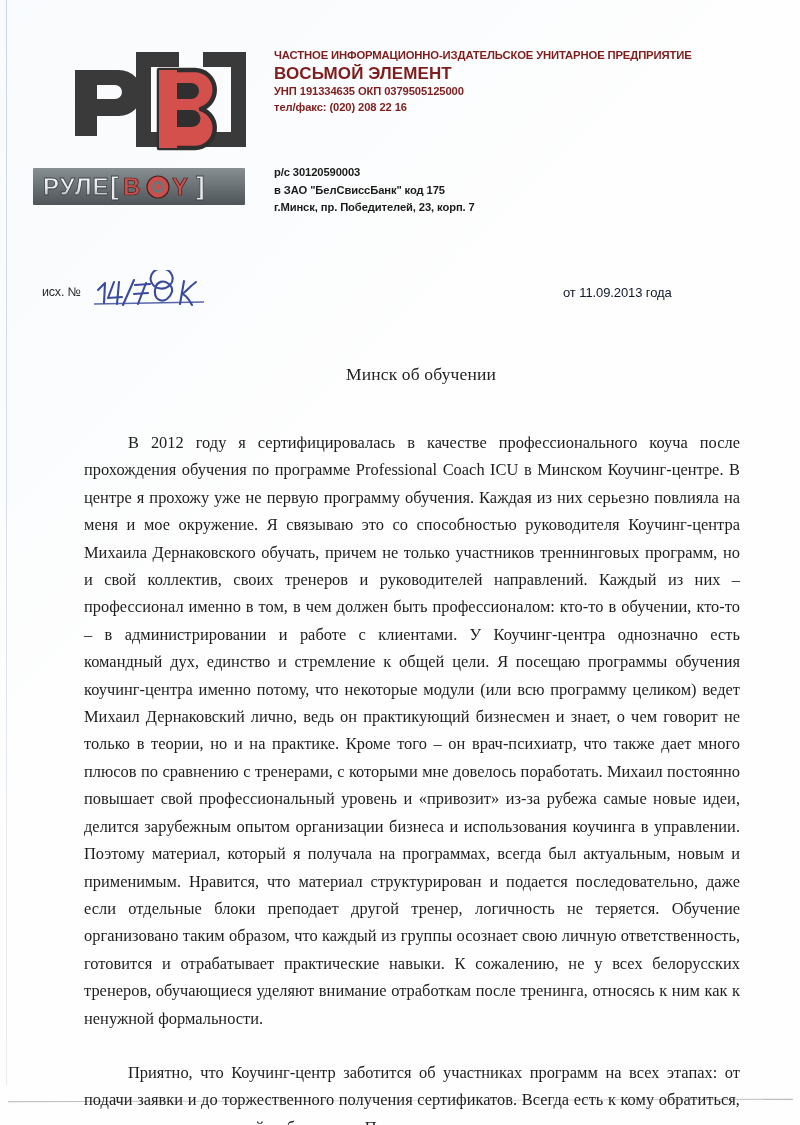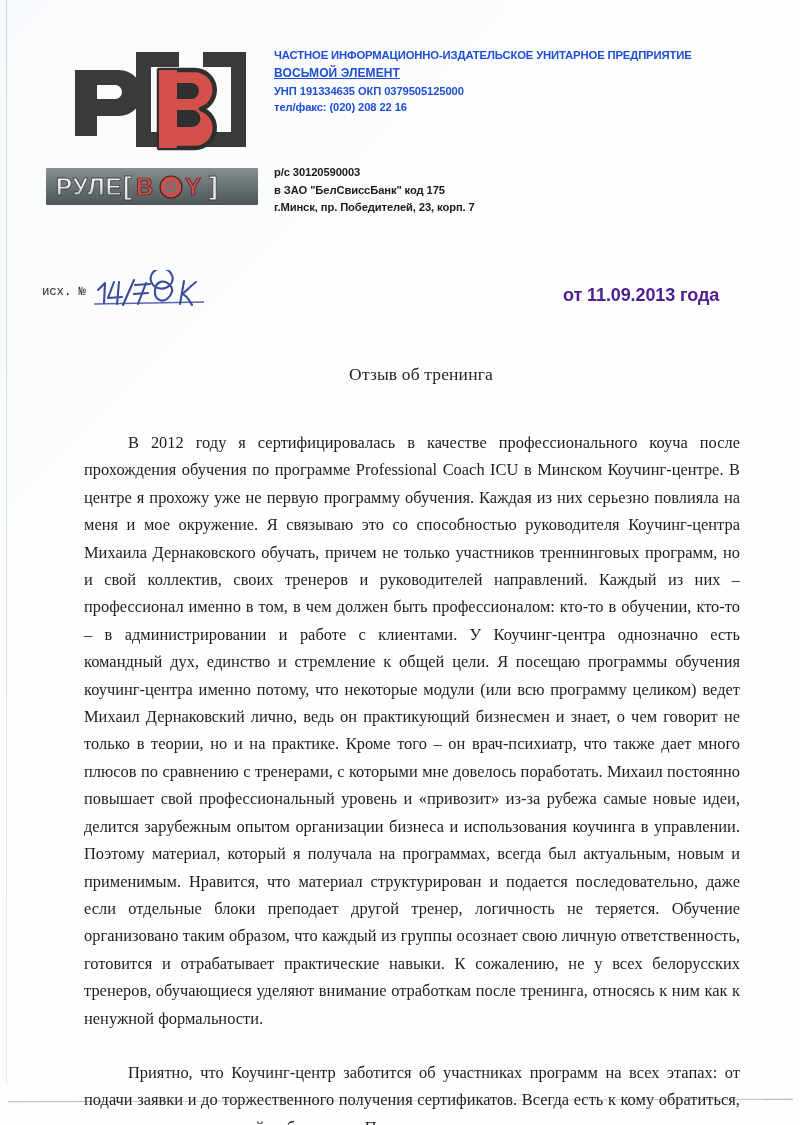--- a/index.html
+++ b/index.html
@@ -63,47 +63,46 @@
     position: relative;
     height: 106px;
     width: 175px;
     margin-left: 45px;
   }
   .logo-mark svg { display: block; }
 
   .logo-bar {
     position: relative;
     margin-top: 14px;
-    margin-left: 16px;
+    margin-left: 3px;
     width: 228px;
     height: 37px;
   }
   .logo-bar svg { display: block; }
 
   .company-info {
     position: absolute;
     left: 274px;
     top: 47px;
     width: 500px;
     font-family: "Liberation Sans", "DejaVu Sans", sans-serif;
-    color: #1d4ed8;
+    color: #7f1d1d;
   }
   .ci-line1 {
     font-size: 11.3px;
     font-weight: bold;
     letter-spacing: -0.15px;
     line-height: 17px;
     white-space: nowrap;
   }
   .ci-line2 {
-    font-size: 12px;
+    font-size: 17px;
     font-weight: bold;
     line-height: 19px;
     letter-spacing: 0.1px;
-    text-decoration: underline;
   }
   .ci-small {
     font-size: 11.2px;
     font-weight: bold;
     line-height: 16.4px;
     letter-spacing: -0.1px;
   }
   .bank-info {
     position: absolute;
     left: 274px;
@@ -124,42 +123,41 @@
     position: absolute;
     left: 0;
     top: 283px;
     width: 800px;
     height: 30px;
   }
   .ref-left {
     position: absolute;
     left: 42px;
     top: 2px;
-    font-family: Liberation Mono, monospace;
+    font-family: Liberation Sans, sans-serif;
     font-size: 12.5px;
     color: #2b2b2b;
     letter-spacing: -0.2px;
   }
   .ref-hand-wrap {
     position: absolute;
     left: 92px;
     top: -13px;
     width: 120px;
     height: 40px;
   }
   .ref-hand-wrap svg { display: block; }
   .ref-right {
     position: absolute;
     left: 563px;
     top: 2px;
     font-family: "Liberation Sans", "DejaVu Sans", sans-serif;
-    font-size: 18px;
-    color: #4c1d95;
+    font-size: 13px;
+    color: #0f172a;
     letter-spacing: -0.1px;
-    font-weight: bold;
   }
 
   
   .doc-title {
     position: absolute;
     left: 0;
     top: 364px;
     width: 800px;
     text-align: center;
     padding-left: 42px;
@@ -303,20 +301,20 @@
           <path d="M104 12 C96 18 94 22 90 24 C95 25 97 30 100 35"></path>
         </g>
 
         <path d="M2 34 L112 32" stroke="#3b4b9c" stroke-width="1.3" fill="none" opacity="0.85"></path>
       </svg>
     </div>
 
     <span class="ref-right">от  11.09.2013 года</span>
   </div>
 
-  <div class="doc-title">Отзыв об тренинга</div>
+  <div class="doc-title">Минск об обучении</div>
 
   <div class="body-text">
     <p>В 2012 году я сертифицировалась в качестве профессионального коуча после прохождения обучения по программе Professional Coach ICU в Минском Коучинг-центре. В центре я прохожу уже не первую программу обучения. Каждая из них серьезно повлияла на меня и мое окружение. Я связываю это со способностью руководителя Коучинг-центра Михаила Дернаковского обучать, причем не только участников треннинговых программ, но и свой коллектив, своих тренеров и руководителей направлений. Каждый из них – профессионал именно в том, в чем должен быть профессионалом: кто-то в обучении, кто-то – в администрировании и работе с клиентами. У Коучинг-центра однозначно есть командный дух, единство и стремление к общей цели. Я посещаю программы обучения коучинг-центра именно потому, что некоторые модули (или всю программу целиком) ведет   Михаил Дернаковский лично, ведь он практикующий бизнесмен и знает, о чем говорит не только в теории, но и на практике. Кроме того – он врач-психиатр, что также дает много плюсов по сравнению с тренерами, с которыми мне довелось поработать. Михаил постоянно повышает свой профессиональный уровень и «привозит» из-за рубежа самые новые идеи, делится зарубежным опытом организации бизнеса и использования коучинга в управлении.   Поэтому материал, который я получала на программах, всегда был актуальным, новым и применимым. Нравится, что материал структурирован и подается последовательно, даже если отдельные блоки преподает другой тренер, логичность не теряется. Обучение организовано таким образом, что каждый из группы осознает свою личную ответственность, готовится и отрабатывает практические навыки. К сожалению, не у всех белорусских тренеров, обучающиеся уделяют внимание отработкам после тренинга, относясь к ним как к ненужной формальности.</p>
     <p class="gap">Приятно, что Коучинг-центр заботится об участниках программ на всех этапах: от подачи заявки и до торжественного получения сертификатов. Всегда есть к кому обратиться, если нужно решить какой-либо вопрос. Почему-то так получилось, что именно на программе по подготовке коучей я познакомилась с единомышленниками. Со многими поддерживаю отношения до сих пор, вместе проводя свободное время и советуясь по тем или иным аспектам работы. Считаю, что коучи, успешно</p>
   </div>
 
 </div>
 
 </body></html>

